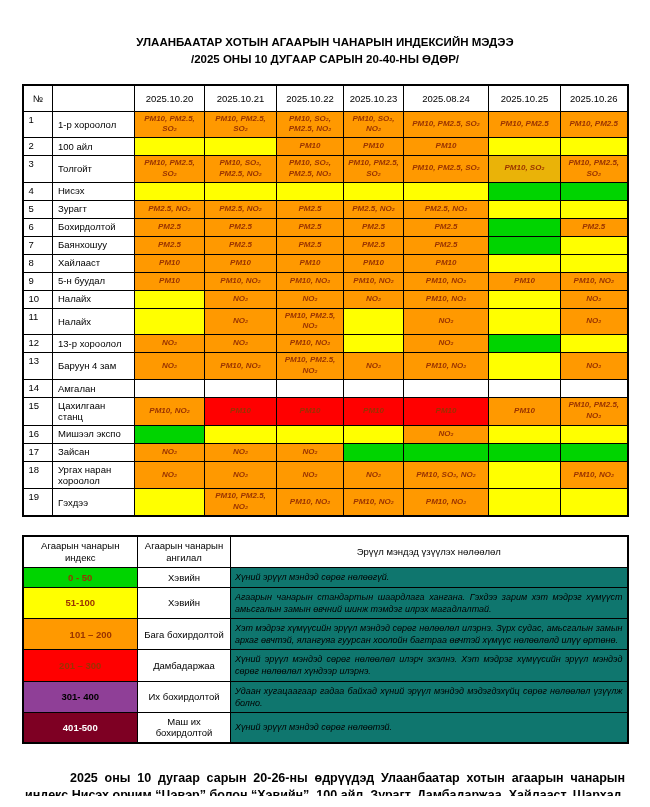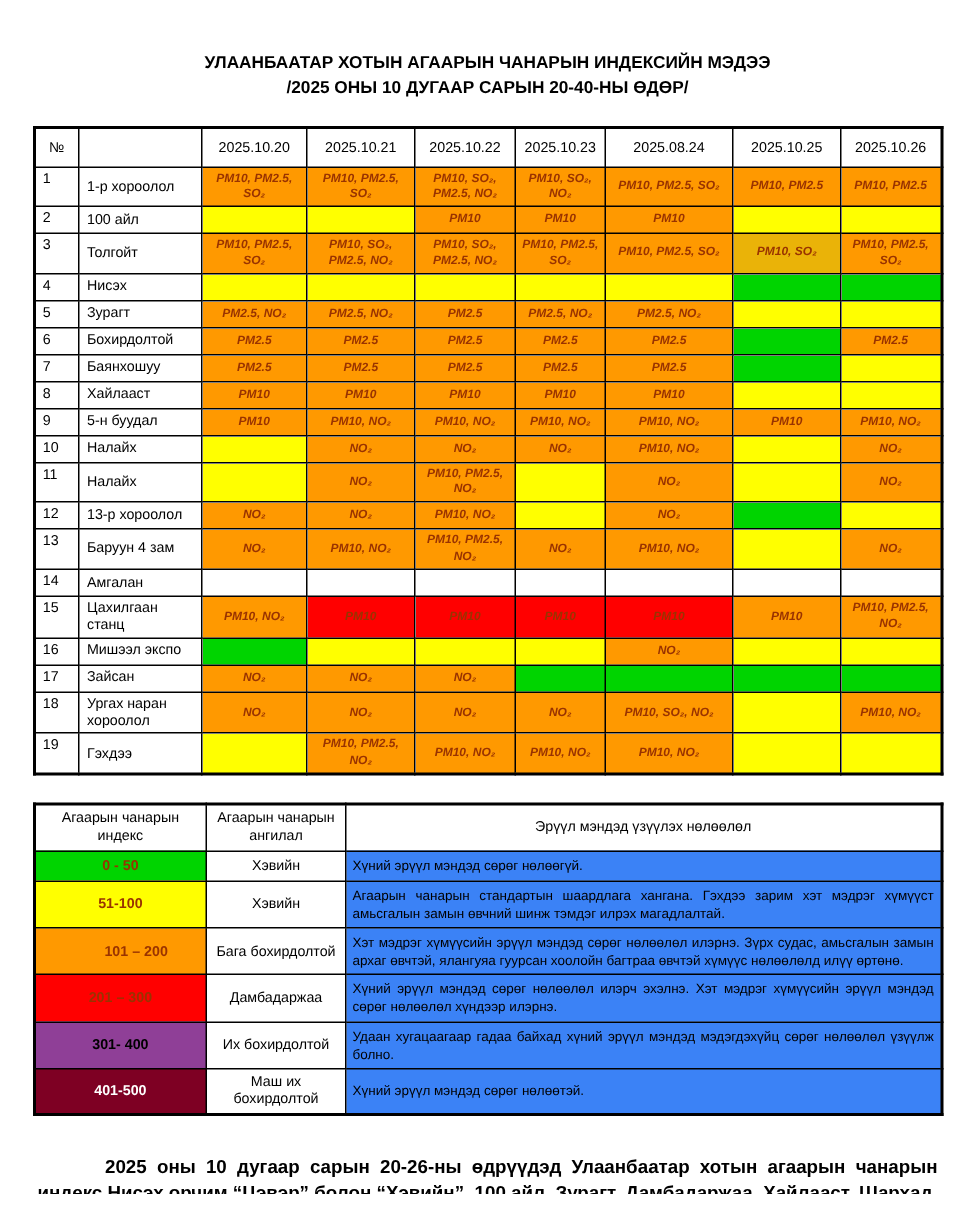--- a/index.html
+++ b/index.html
@@ -23,21 +23,21 @@
     font-size:8px;font-style:italic;font-weight:bold;
     text-align:center;vertical-align:middle;
     padding:2px 2px;line-height:1.35;height:13px;
   }
 
   .legend-table{margin:18px auto 0 auto;width:605px;border:2px solid #000;}
   .legend-table th,.legend-table td{border:1px solid #000;}
   .legend-table th{font-weight:normal;font-size:9.5px;text-align:center;padding:3px 2px;line-height:1.25;}
   .range-cell{font-size:9.5px;font-weight:bold;text-align:center;vertical-align:middle;padding:4px 2px;}
   .class-cell{font-size:9.5px;text-align:center;vertical-align:middle;padding:3px 2px;background:#fff;line-height:1.2;}
-  .desc-cell{font-size:9px;text-align:justify;vertical-align:middle;padding:3px 4px;background:#3b82f6;line-height:1.35;}
+  .desc-cell{font-size:9px;text-align:justify;vertical-align:middle;padding:3px 4px;background:#0f766e;line-height:1.35;font-style:italic;}
 
   .summary{
     width:600px;margin:26px auto 0 auto;
     font-size:12.5px;font-weight:bold;line-height:1.4;
     text-align:justify;text-indent:45px;
   }
 </style>
 </head>
 <body>
 

